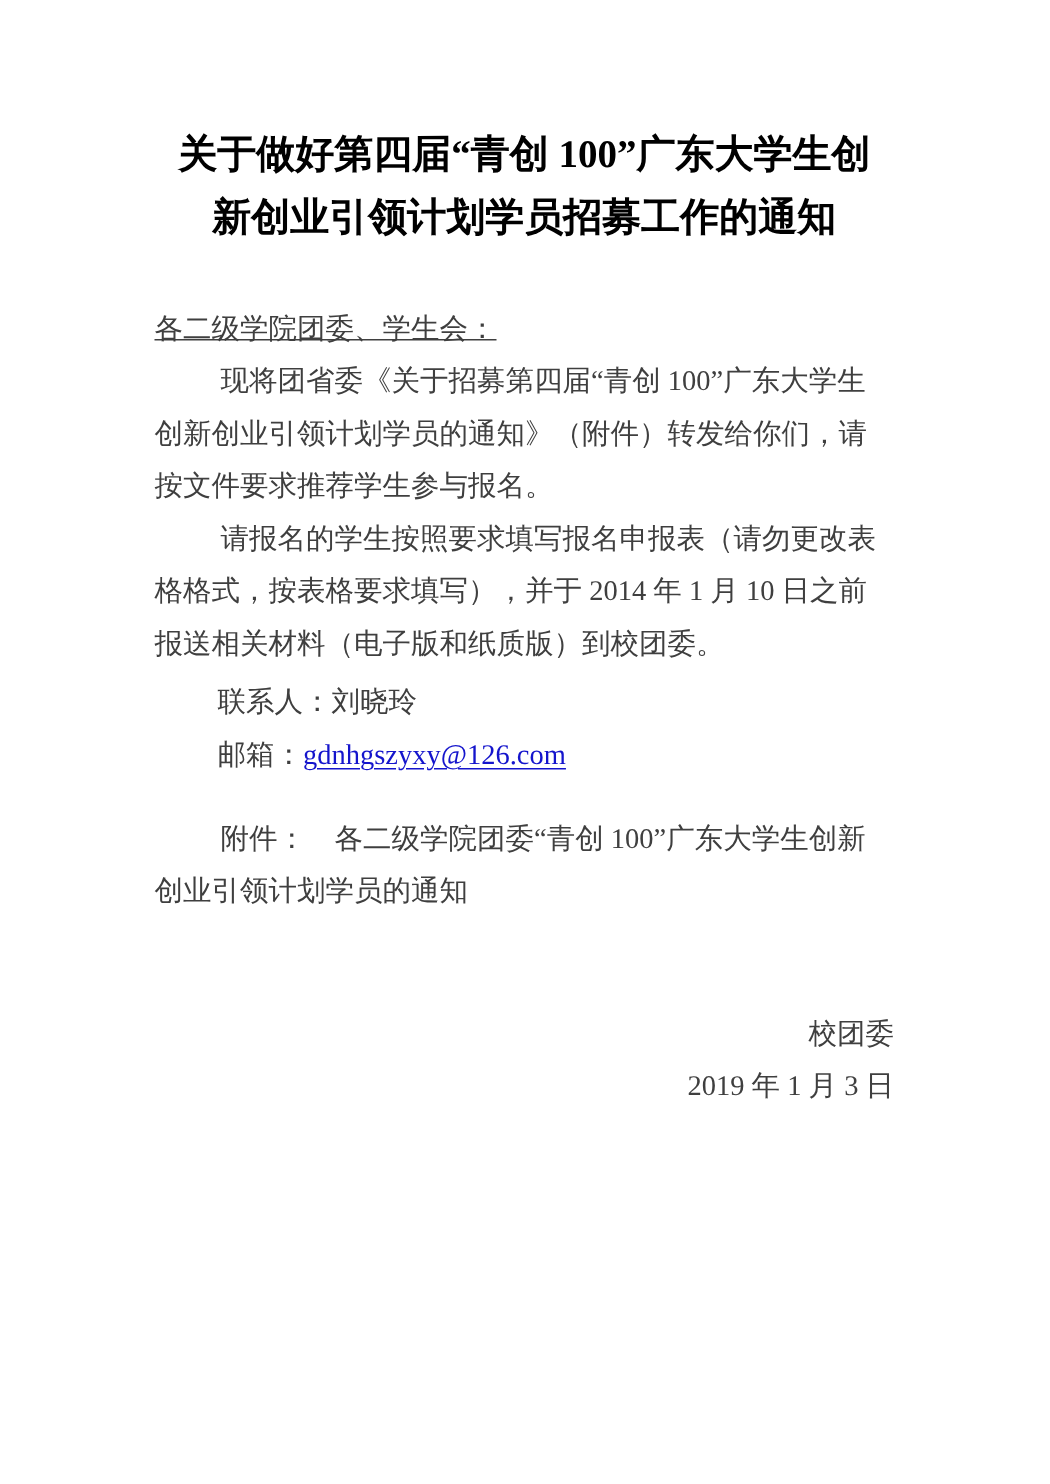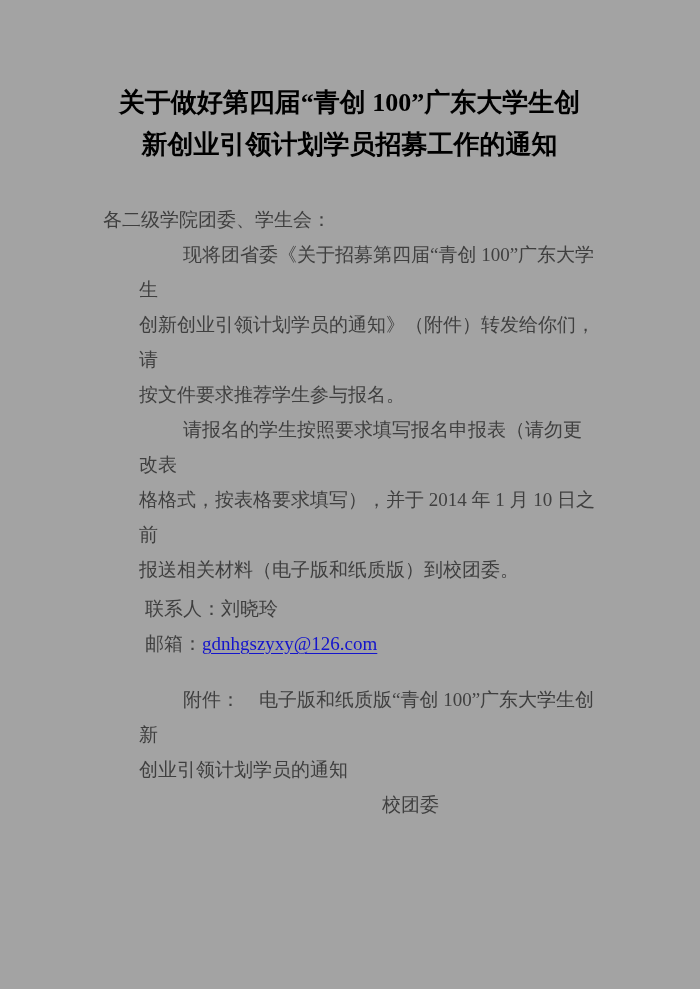--- a/index.html
+++ b/index.html
@@ -1,21 +1,21 @@
 <!DOCTYPE html>
 <html><head>
 <meta charset="utf-8">
 <style>
   html, body { margin: 0; padding: 0; background: #e8e8e8; }
   .page {
     position: relative;
     width: 700px;
     height: 989px;
     margin: 0 auto;
-    background: #a3a3a3;
+    background: #ffffff;
     box-sizing: border-box;
     padding: 0 104px 0 103px;
     overflow: hidden;
     font-family: "Liberation Serif", "DejaVu Serif", serif;
   }
   .doc-title {
     margin: 82px 0 0 0;
     font-size: 26px;
     line-height: 42px;
     font-weight: bold;
@@ -25,35 +25,36 @@
     font-family: "Liberation Serif", "DejaVu Serif", serif;
   }
   .bodytext {
     margin: 0;
     font-size: 19px;
     line-height: 35px;
     color: #3f3f3f;
     white-space: pre-line;
     text-align: left;
   }
-  .greeting { margin-top: 36px; }
-  .indent { text-indent: 44px; margin-left: 36px; }
+  .greeting { margin-top: 36px; text-decoration: underline; }
+  .indent { text-indent: 44px; }
   .contact-block { margin-top: 4px; padding-left: 42px; }
   .contact-block p { margin: 0; }
   .attachment { margin-top: 21px; }
   .email-link {
     color: #1414cc;
     text-decoration: underline;
     text-underline-offset: 3px;
     cursor: pointer;
   }
   .signature-block {
+    margin-top: 60px;
     margin-left: auto;
     width: 214px;
-    text-align: left;
+    text-align: right;
   }
   .signature-block p {
     margin: 0;
     font-size: 19px;
     line-height: 35px;
     color: #3f3f3f;
   }
 </style>
 </head>
 <body>
@@ -71,20 +72,21 @@
 
   <p class="bodytext indent">请报名的学生按照要求填写报名申报表（请勿更改表
 格格式，按表格要求填写），并于 2014 年 1 月 10 日之前
 报送相关材料（电子版和纸质版）到校团委。</p>
 
   <div class="contact-block">
     <p class="bodytext">联系人：刘晓玲</p>
     <p class="bodytext"><span>邮箱：</span><a class="email-link">gdnhgszyxy@126.com</a></p>
   </div>
 
-  <p class="bodytext indent attachment">附件：　电子版和纸质版“青创 100”广东大学生创新
+  <p class="bodytext indent attachment">附件：　各二级学院团委“青创 100”广东大学生创新
 创业引领计划学员的通知</p>
 
   <div class="signature-block">
     <p>校团委</p>
+    <p>2019 年 1 月 3 日</p>
   </div>
 
 </div>
 
 </body></html>

